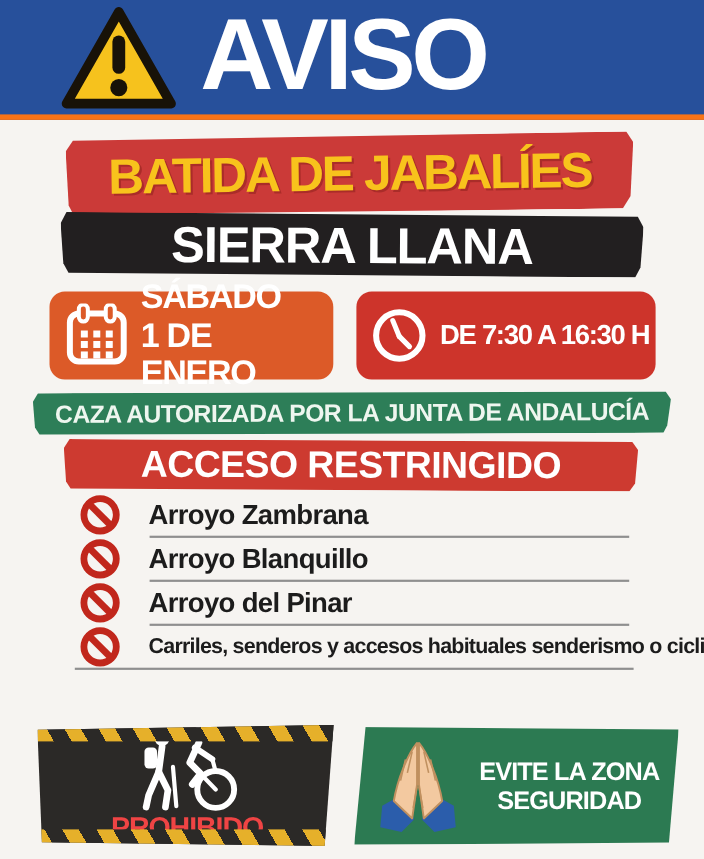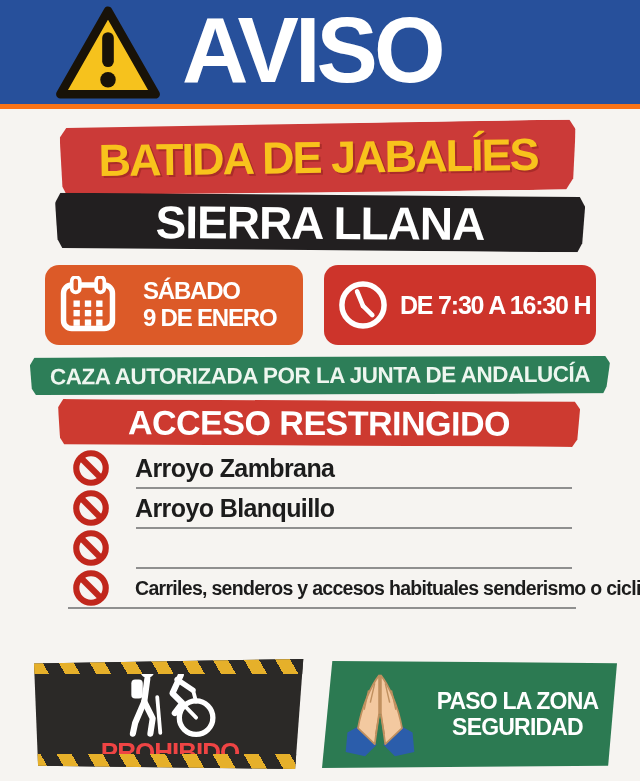--- a/index.html
+++ b/index.html
@@ -43,21 +43,21 @@
   .band-restrict{
     left:58px;top:400px;width:522px;height:46px;background:#cd3a30;
     transform:rotate(0.2deg);
     clip-path:polygon(0 18%,1% 0,99% 2%,100% 18%,99.5% 84%,98.5% 100%,1.2% 98%,0.4% 84%);
     color:#ffffff;font-size:34px;letter-spacing:-0.5px;
   }
   
   .badge{position:absolute;border-radius:14px;display:flex;align-items:center;color:#fff;}
   .date-badge{left:45px;top:265px;width:258px;height:80px;background:#dc5a28;padding-left:0;}
   .date-badge svg{width:58px;height:58px;margin-left:14px;flex:none;}
-  .date-text{margin-left:26px;line-height:1.12;font-size:24px;letter-spacing:-1.2px;}
+  .date-text{margin-left:11px;line-height:1.12;font-size:31px;letter-spacing:-1.2px;}
   .time-badge{left:324px;top:265px;width:272px;height:80px;background:#cd342b;}
   .time-badge svg{width:54px;height:54px;margin-left:12px;flex:none;}
   .time-text{margin-left:10px;font-size:25px;letter-spacing:-1.2px;white-space:nowrap;}
   
   .list{position:absolute;left:72px;top:448px;width:502px;}
   .list-row{position:relative;display:flex;align-items:center;height:40px;}
   .list-row svg{width:38px;height:38px;flex:none;}
   .item-label{margin-left:25px;font-size:25px;color:#1c1c1c;letter-spacing:-0.6px;white-space:nowrap;}
   .list-row::after{content:"";position:absolute;left:64px;right:2px;bottom:-1px;height:2px;background:#8f8f8f;}
   .list-row.small .item-label{font-size:19.5px;letter-spacing:-0.7px;}
@@ -113,21 +113,21 @@
         <rect x="16" y="37.5" width="7" height="7"></rect>
           <rect x="28.5" y="37.5" width="7" height="7"></rect>
           <rect x="41" y="37.5" width="7" height="7"></rect>
         <rect x="16" y="48" width="7" height="7"></rect>
           <rect x="28.5" y="48" width="7" height="7"></rect>
           <rect x="41" y="48" width="7" height="7"></rect>
       </g>
     </svg>
     <div class="date-text">
       <div>SÁBADO</div>
-      <div>9 DE ENERO</div>
+      <div>1 DE ENERO</div>
     </div>
   </div>
 
   <div class="badge time-badge">
     <svg viewBox="0 0 64 64">
       <circle cx="32" cy="32" r="25" fill="none" stroke="#ffffff" stroke-width="6.5"></circle>
       <line x1="32" y1="33" x2="25" y2="16" stroke="#ffffff" stroke-width="5.5" stroke-linecap="round"></line>
       <line x1="32" y1="33" x2="43" y2="44" stroke="#ffffff" stroke-width="5.5" stroke-linecap="round"></line>
     </svg>
     <div class="time-text">DE 7:30 A 16:30 H</div>
@@ -149,20 +149,21 @@
           <circle cx="20" cy="20" r="15.5" fill="none" stroke="#c1271c" stroke-width="6.5"></circle>
           <line x1="9.5" y1="9.5" x2="30.5" y2="30.5" stroke="#c1271c" stroke-width="6.5"></line>
         </svg>
       <span class="item-label">Arroyo Blanquillo</span>
     </div>
     <div class="list-row">
       <svg viewBox="0 0 40 40">
           <circle cx="20" cy="20" r="15.5" fill="none" stroke="#c1271c" stroke-width="6.5"></circle>
           <line x1="9.5" y1="9.5" x2="30.5" y2="30.5" stroke="#c1271c" stroke-width="6.5"></line>
         </svg>
+      <span class="item-label">Arroyo del Pinar</span>
     </div>
     <div class="list-row small">
       <svg viewBox="0 0 40 40">
           <circle cx="20" cy="20" r="15.5" fill="none" stroke="#c1271c" stroke-width="6.5"></circle>
           <line x1="9.5" y1="9.5" x2="30.5" y2="30.5" stroke="#c1271c" stroke-width="6.5"></line>
         </svg>
       <span class="item-label">Carriles, senderos y accesos habituales senderismo o ciclismo</span>
     </div>
   </div>
 
@@ -200,18 +201,18 @@
       <g stroke="#c0905f" stroke-width="1.6" fill="none">
         <path d="M44 14 L39 36"></path>
           <path d="M37 22 L32 44"></path>
         <path d="M56 14 L61 36"></path>
           <path d="M63 22 L68 44"></path>
         <path d="M49 50 L45 72"></path>
           <path d="M51 50 L55 72"></path>
       </g>
     </svg>
     <div class="advice-text">
-      <div>PASO LA ZONA</div>
+      <div>EVITE LA ZONA</div>
       <div>SEGURIDAD</div>
     </div>
   </div>
 
 </div>
 
 </body></html>

